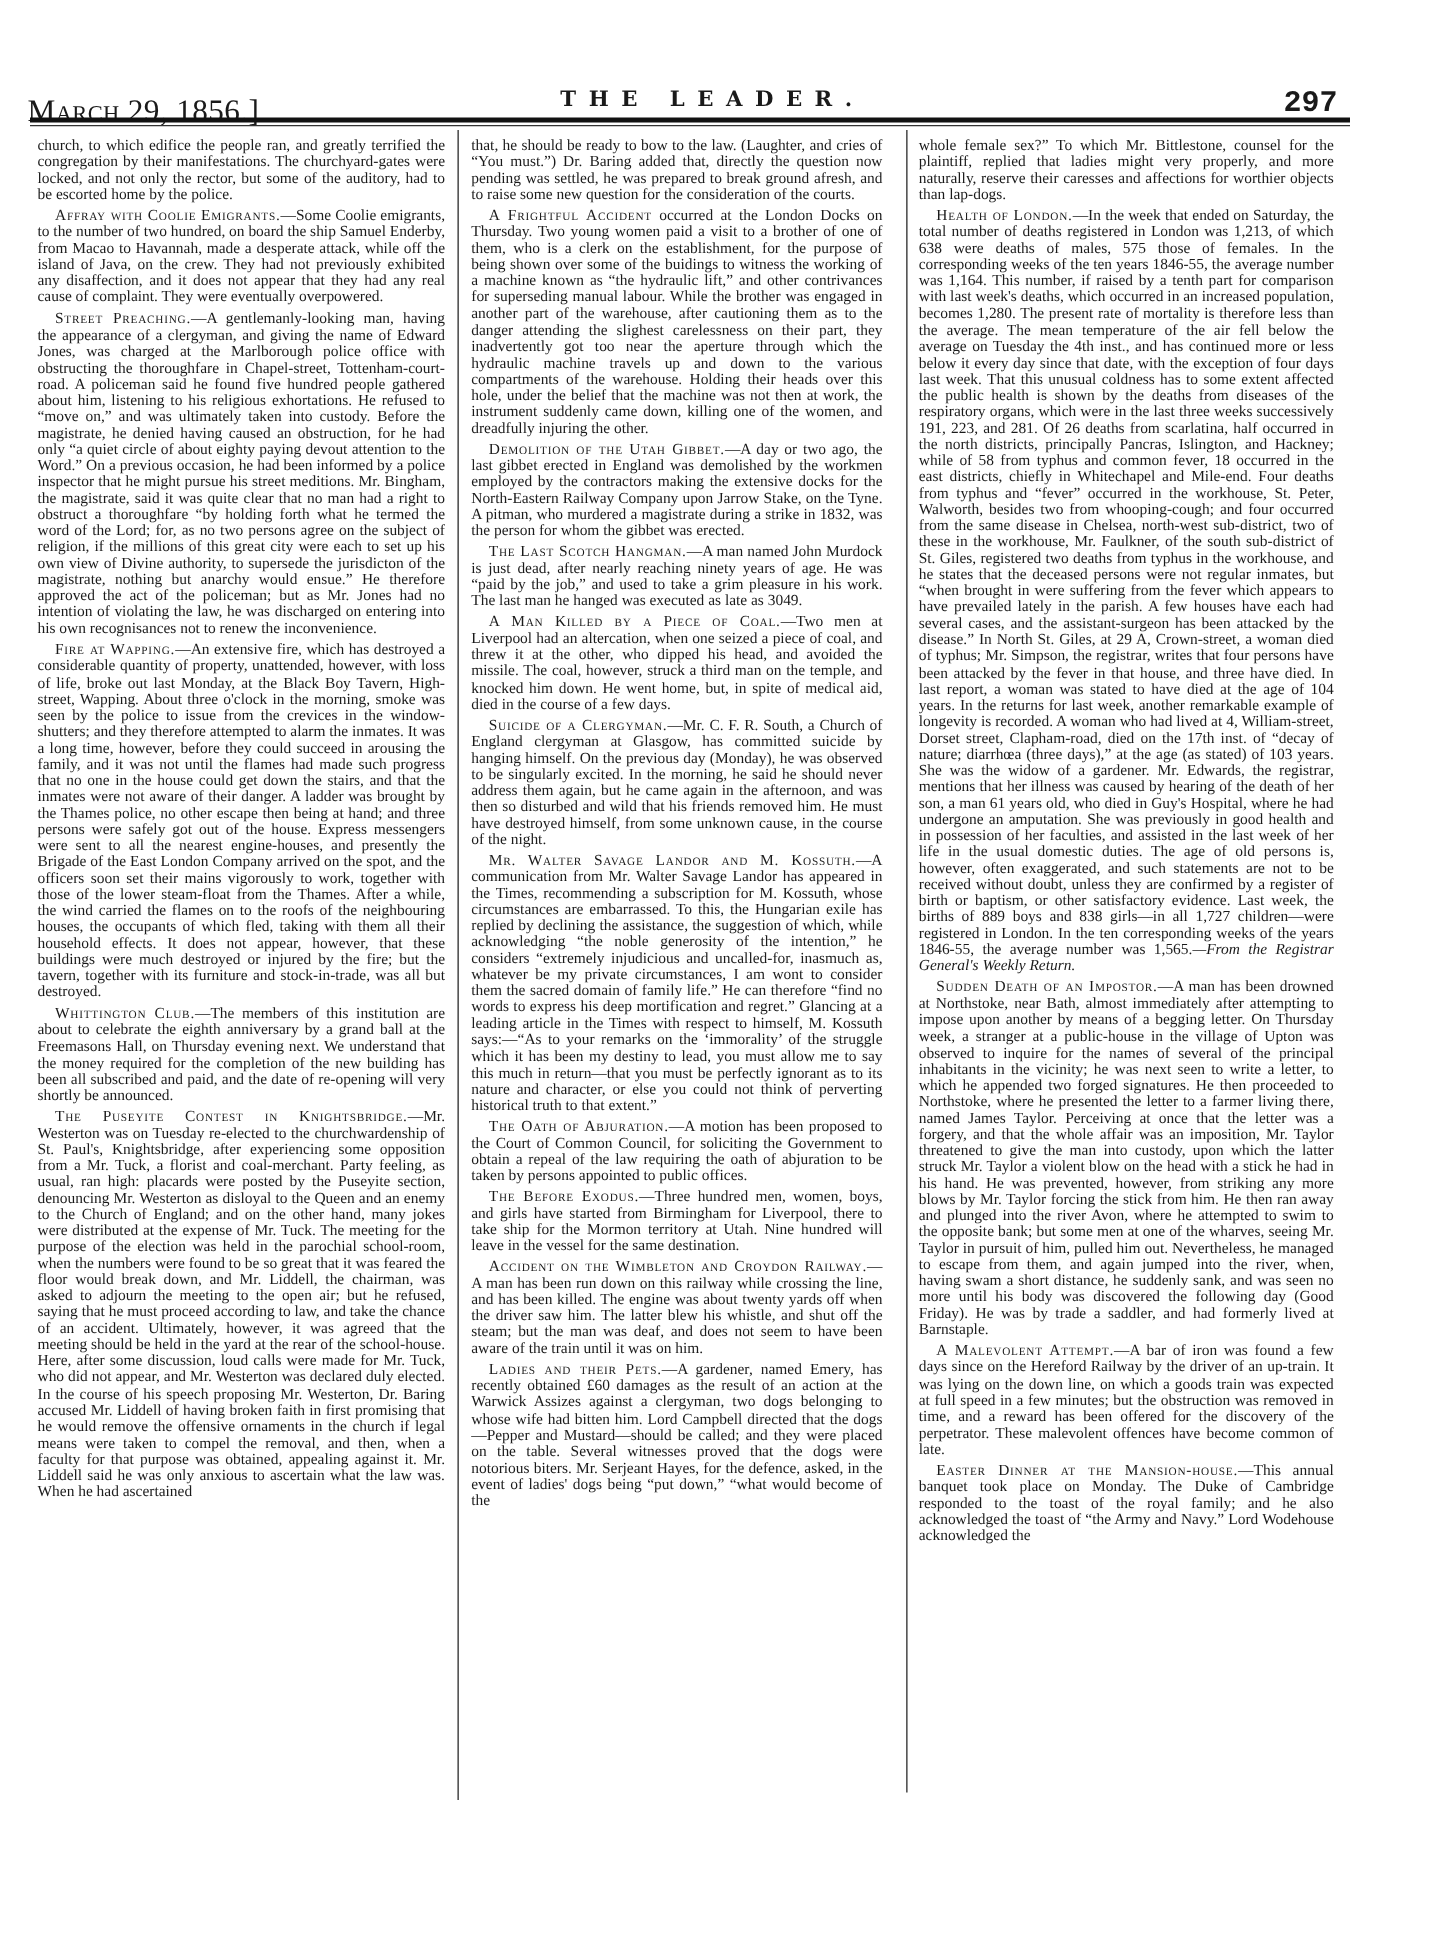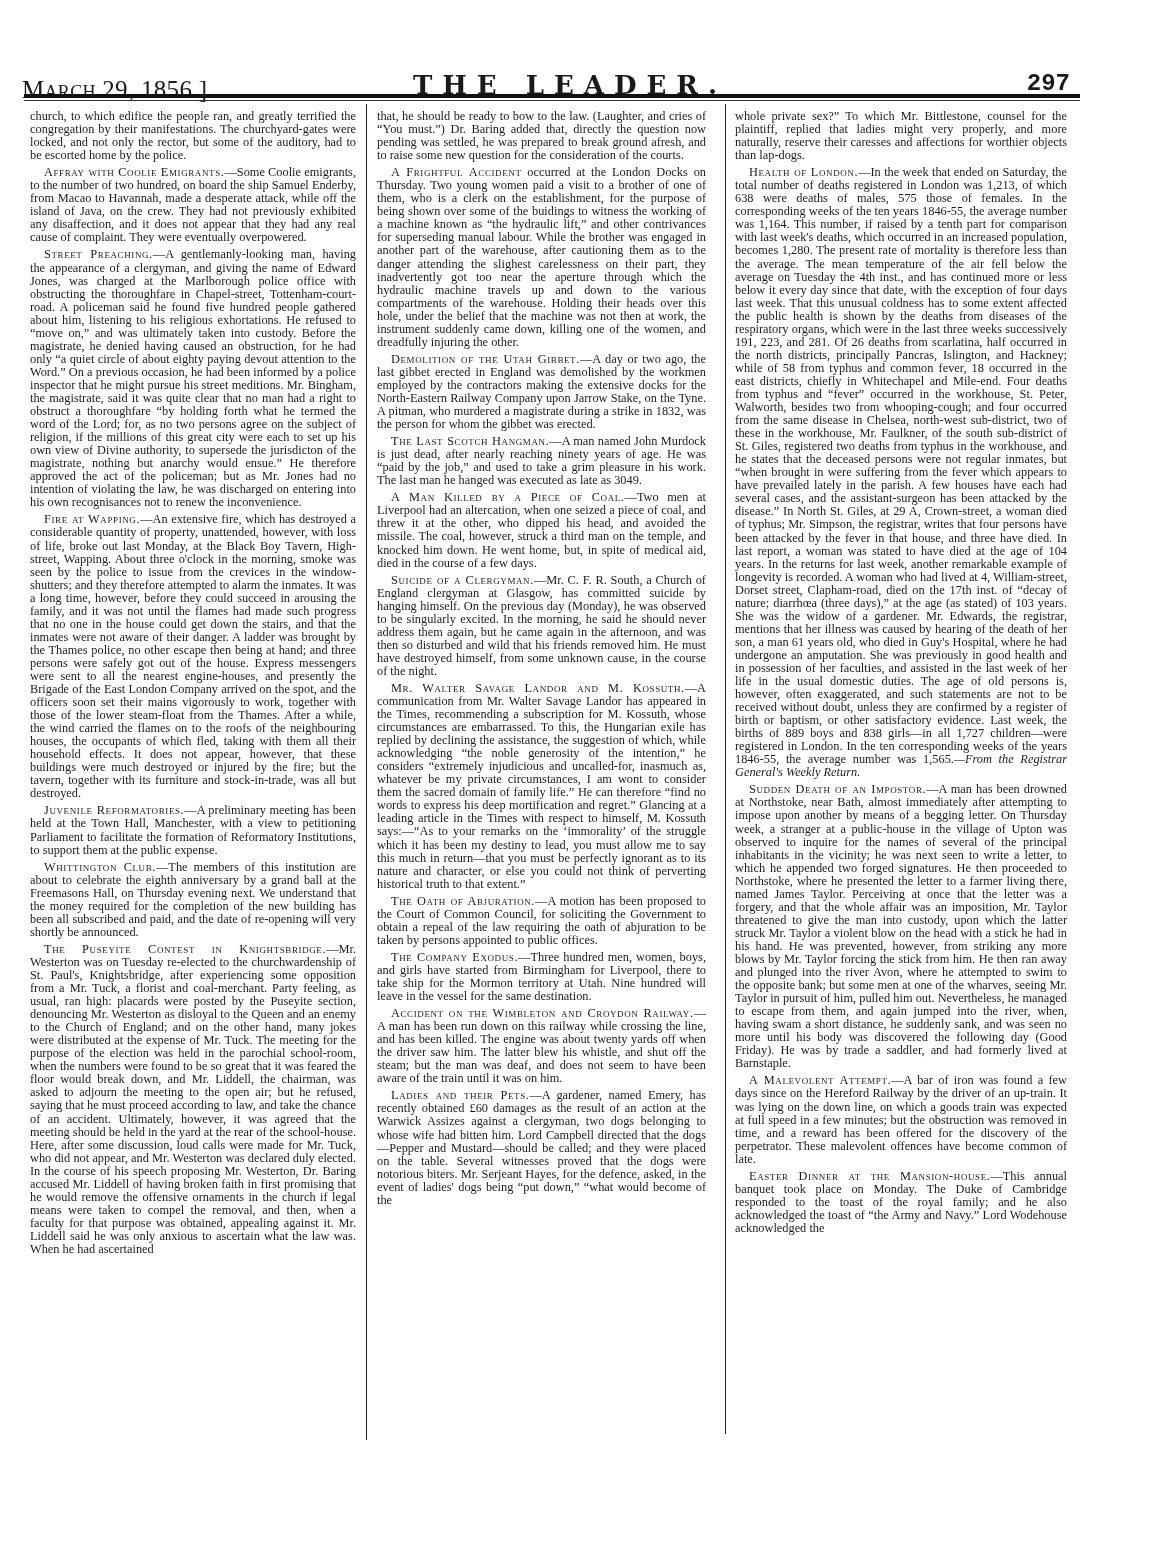--- a/index.html
+++ b/index.html
@@ -11,21 +11,21 @@
   .masthead {
     position: absolute; left: 20px; top: 64px; width: 1060px; height: 30px;
   }
   .mh-date {
     position: absolute; left: 2px; top: 12px;
     font-family: "Liberation Serif", serif; font-size: 25px; letter-spacing: 0.3px;
     font-variant: small-caps;
   }
   .mh-title {
     position: absolute; left: 0; right: 0; top: 6px; text-align: center;
-    font-family: "DejaVu Serif", serif; font-weight: bold; font-size: 26px;
+    font-family: "DejaVu Serif", serif; font-weight: bold; font-size: 17px;
     letter-spacing: 10px; padding-left: 40px;
   }
   .mh-page {
     position: absolute; right: 10px; top: 6px;
     font-family: Liberation Mono, monospace; font-weight: bold; font-size: 24px; text-align: center;
   }
   .rule-thick {
     position: absolute; left: 24px; top: 94px; width: 1056px; height: 4px; background: #111;
   }
   .rule-thin {
@@ -59,38 +59,37 @@
 <div class="rule-thin"></div>
 
 <div class="col-rule cr1"></div>
 <div class="col-rule cr2"></div>
 
 <div class="col col1">
   <p class="cont"><span>church, to which edifice the people ran, and greatly terrified the congregation by their manifestations. The churchyard-gates were locked, and not only the rector, but some of the auditory, had to be escorted home by the police.</span></p>
   <p><span class="hd">Affray with Coolie Emigrants.</span><span>—Some Coolie emigrants, to the number of two hundred, on board the ship Samuel Enderby, from Macao to Havannah, made a desperate attack, while off the island of Java, on the crew. They had not previously exhibited any disaffection, and it does not appear that they had any real cause of complaint. They were eventually overpowered.</span></p>
   <p><span class="hd">Street Preaching.</span><span>—A gentlemanly-looking man, having the appearance of a clergyman, and giving the name of Edward Jones, was charged at the Marlborough police office with obstructing the thoroughfare in Chapel-street, Tottenham-court-road. A policeman said he found five hundred people gathered about him, listening to his religious exhortations. He refused to “move on,” and was ultimately taken into custody. Before the magistrate, he denied having caused an obstruction, for he had only “a quiet circle of about eighty paying devout attention to the Word.” On a previous occasion, he had been informed by a police inspector that he might pursue his street meditions. Mr. Bingham, the magistrate, said it was quite clear that no man had a right to obstruct a thoroughfare “by holding forth what he termed the word of the Lord; for, as no two persons agree on the subject of religion, if the millions of this great city were each to set up his own view of Divine authority, to supersede the jurisdicton of the magistrate, nothing but anarchy would ensue.” He therefore approved the act of the policeman; but as Mr. Jones had no intention of violating the law, he was discharged on entering into his own recognisances not to renew the inconvenience.</span></p>
   <p><span class="hd">Fire at Wapping.</span><span>—An extensive fire, which has destroyed a considerable quantity of property, unattended, however, with loss of life, broke out last Monday, at the Black Boy Tavern, High-street, Wapping. About three o'clock in the morning, smoke was seen by the police to issue from the crevices in the window-shutters; and they therefore attempted to alarm the inmates. It was a long time, however, before they could succeed in arousing the family, and it was not until the flames had made such progress that no one in the house could get down the stairs, and that the inmates were not aware of their danger. A ladder was brought by the Thames police, no other escape then being at hand; and three persons were safely got out of the house. Express messengers were sent to all the nearest engine-houses, and presently the Brigade of the East London Company arrived on the spot, and the officers soon set their mains vigorously to work, together with those of the lower steam-float from the Thames. After a while, the wind carried the flames on to the roofs of the neighbouring houses, the occupants of which fled, taking with them all their household effects. It does not appear, however, that these buildings were much destroyed or injured by the fire; but the tavern, together with its furniture and stock-in-trade, was all but destroyed.</span></p>
-  <p><span class="hd">Juvenile Reformatories.</span><span>—A preliminary meeting has been held at the Town Hall, Manchester, with a view to petitioning Parliament to facilitate the formation of Reformatory Institutions, to support them at the public expense.</span></p>
   <p><span class="hd">Whittington Club.</span><span>—The members of this institution are about to celebrate the eighth anniversary by a grand ball at the Freemasons Hall, on Thursday evening next. We understand that the money required for the completion of the new building has been all subscribed and paid, and the date of re-opening will very shortly be announced.</span></p>
   <p><span class="hd">The Puseyite Contest in Knightsbridge.</span><span>—Mr. Westerton was on Tuesday re-elected to the churchwardenship of St. Paul's, Knightsbridge, after experiencing some opposition from a Mr. Tuck, a florist and coal-merchant. Party feeling, as usual, ran high: placards were posted by the Puseyite section, denouncing Mr. Westerton as disloyal to the Queen and an enemy to the Church of England; and on the other hand, many jokes were distributed at the expense of Mr. Tuck. The meeting for the purpose of the election was held in the parochial school-room, when the numbers were found to be so great that it was feared the floor would break down, and Mr. Liddell, the chairman, was asked to adjourn the meeting to the open air; but he refused, saying that he must proceed according to law, and take the chance of an accident. Ultimately, however, it was agreed that the meeting should be held in the yard at the rear of the school-house. Here, after some discussion, loud calls were made for Mr. Tuck, who did not appear, and Mr. Westerton was declared duly elected. In the course of his speech proposing Mr. Westerton, Dr. Baring accused Mr. Liddell of having broken faith in first promising that he would remove the offensive ornaments in the church if legal means were taken to compel the removal, and then, when a faculty for that purpose was obtained, appealing against it. Mr. Liddell said he was only anxious to ascertain what the law was. When he had ascertained</span></p>
 </div>
 
 <div class="col col2">
   <p class="cont"><span>that, he should be ready to bow to the law. (Laughter, and cries of “You must.”) Dr. Baring added that, directly the question now pending was settled, he was prepared to break ground afresh, and to raise some new question for the consideration of the courts.</span></p>
   <p><span class="hd">A Frightful Accident</span><span> occurred at the London Docks on Thursday. Two young women paid a visit to a brother of one of them, who is a clerk on the establishment, for the purpose of being shown over some of the buidings to witness the working of a machine known as “the hydraulic lift,” and other contrivances for superseding manual labour. While the brother was engaged in another part of the warehouse, after cautioning them as to the danger attending the slighest carelessness on their part, they inadvertently got too near the aperture through which the hydraulic machine travels up and down to the various compartments of the warehouse. Holding their heads over this hole, under the belief that the machine was not then at work, the instrument suddenly came down, killing one of the women, and dreadfully injuring the other.</span></p>
   <p><span class="hd">Demolition of the Utah Gibbet.</span><span>—A day or two ago, the last gibbet erected in England was demolished by the workmen employed by the contractors making the extensive docks for the North-Eastern Railway Company upon Jarrow Stake, on the Tyne. A pitman, who murdered a magistrate during a strike in 1832, was the person for whom the gibbet was erected.</span></p>
   <p><span class="hd">The Last Scotch Hangman.</span><span>—A man named John Murdock is just dead, after nearly reaching ninety years of age. He was “paid by the job,” and used to take a grim pleasure in his work. The last man he hanged was executed as late as 3049.</span></p>
   <p><span class="hd">A Man Killed by a Piece of Coal.</span><span>—Two men at Liverpool had an altercation, when one seized a piece of coal, and threw it at the other, who dipped his head, and avoided the missile. The coal, however, struck a third man on the temple, and knocked him down. He went home, but, in spite of medical aid, died in the course of a few days.</span></p>
   <p><span class="hd">Suicide of a Clergyman.</span><span>—Mr. C. F. R. South, a Church of England clergyman at Glasgow, has committed suicide by hanging himself. On the previous day (Monday), he was observed to be singularly excited. In the morning, he said he should never address them again, but he came again in the afternoon, and was then so disturbed and wild that his friends removed him. He must have destroyed himself, from some unknown cause, in the course of the night.</span></p>
   <p><span class="hd">Mr. Walter Savage Landor and M. Kossuth.</span><span>—A communication from Mr. Walter Savage Landor has appeared in the Times, recommending a subscription for M. Kossuth, whose circumstances are embarrassed. To this, the Hungarian exile has replied by declining the assistance, the suggestion of which, while acknowledging “the noble generosity of the intention,” he considers “extremely injudicious and uncalled-for, inasmuch as, whatever be my private circumstances, I am wont to consider them the sacred domain of family life.” He can therefore “find no words to express his deep mortification and regret.” Glancing at a leading article in the Times with respect to himself, M. Kossuth says:—“As to your remarks on the ‘immorality’ of the struggle which it has been my destiny to lead, you must allow me to say this much in return—that you must be perfectly ignorant as to its nature and character, or else you could not think of perverting historical truth to that extent.”</span></p>
   <p><span class="hd">The Oath of Abjuration.</span><span>—A motion has been proposed to the Court of Common Council, for soliciting the Government to obtain a repeal of the law requiring the oath of abjuration to be taken by persons appointed to public offices.</span></p>
-  <p><span class="hd">The Company Exodus.</span><span>—Three hundred men, women, boys, and girls have started from Birmingham for Liverpool, there to take ship for the Mormon territory at Utah. Nine hundred will leave in the vessel for the same destination.</span></p>
+  <p><span class="hd">The Before Exodus.</span><span>—Three hundred men, women, boys, and girls have started from Birmingham for Liverpool, there to take ship for the Mormon territory at Utah. Nine hundred will leave in the vessel for the same destination.</span></p>
   <p><span class="hd">Accident on the Wimbleton and Croydon Railway.</span><span>—A man has been run down on this railway while crossing the line, and has been killed. The engine was about twenty yards off when the driver saw him. The latter blew his whistle, and shut off the steam; but the man was deaf, and does not seem to have been aware of the train until it was on him.</span></p>
   <p><span class="hd">Ladies and their Pets.</span><span>—A gardener, named Emery, has recently obtained £60 damages as the result of an action at the Warwick Assizes against a clergyman, two dogs belonging to whose wife had bitten him. Lord Campbell directed that the dogs—Pepper and Mustard—should be called; and they were placed on the table. Several witnesses proved that the dogs were notorious biters. Mr. Serjeant Hayes, for the defence, asked, in the event of ladies' dogs being “put down,” “what would become of the</span></p>
 </div>
 
 <div class="col col3">
-  <p class="cont"><span>whole private sex?” To which Mr. Bittlestone, counsel for the plaintiff, replied that ladies might very properly, and more naturally, reserve their caresses and affections for worthier objects than lap-dogs.</span></p>
+  <p class="cont"><span>whole female sex?” To which Mr. Bittlestone, counsel for the plaintiff, replied that ladies might very properly, and more naturally, reserve their caresses and affections for worthier objects than lap-dogs.</span></p>
   <p><span class="hd">Health of London.</span><span>—In the week that ended on Saturday, the total number of deaths registered in London was 1,213, of which 638 were deaths of males, 575 those of females. In the corresponding weeks of the ten years 1846-55, the average number was 1,164. This number, if raised by a tenth part for comparison with last week's deaths, which occurred in an increased population, becomes 1,280. The present rate of mortality is therefore less than the average. The mean temperature of the air fell below the average on Tuesday the 4th inst., and has continued more or less below it every day since that date, with the exception of four days last week. That this unusual coldness has to some extent affected the public health is shown by the deaths from diseases of the respiratory organs, which were in the last three weeks successively 191, 223, and 281. Of 26 deaths from scarlatina, half occurred in the north districts, principally Pancras, Islington, and Hackney; while of 58 from typhus and common fever, 18 occurred in the east districts, chiefly in Whitechapel and Mile-end. Four deaths from typhus and “fever” occurred in the workhouse, St. Peter, Walworth, besides two from whooping-cough; and four occurred from the same disease in Chelsea, north-west sub-district, two of these in the workhouse, Mr. Faulkner, of the south sub-district of St. Giles, registered two deaths from typhus in the workhouse, and he states that the deceased persons were not regular inmates, but “when brought in were suffering from the fever which appears to have prevailed lately in the parish. A few houses have each had several cases, and the assistant-surgeon has been attacked by the disease.” In North St. Giles, at 29 A, Crown-street, a woman died of typhus; Mr. Simpson, the registrar, writes that four persons have been attacked by the fever in that house, and three have died. In last report, a woman was stated to have died at the age of 104 years. In the returns for last week, another remarkable example of longevity is recorded. A woman who had lived at 4, William-street, Dorset street, Clapham-road, died on the 17th inst. of “decay of nature; diarrhœa (three days),” at the age (as stated) of 103 years. She was the widow of a gardener. Mr. Edwards, the registrar, mentions that her illness was caused by hearing of the death of her son, a man 61 years old, who died in Guy's Hospital, where he had undergone an amputation. She was previously in good health and in possession of her faculties, and assisted in the last week of her life in the usual domestic duties. The age of old persons is, however, often exaggerated, and such statements are not to be received without doubt, unless they are confirmed by a register of birth or baptism, or other satisfactory evidence. Last week, the births of 889 boys and 838 girls—in all 1,727 children—were registered in London. In the ten corresponding weeks of the years 1846-55, the average number was 1,565.</span><span class="it">—From the Registrar General's Weekly Return.</span></p>
   <p><span class="hd">Sudden Death of an Impostor.</span><span>—A man has been drowned at Northstoke, near Bath, almost immediately after attempting to impose upon another by means of a begging letter. On Thursday week, a stranger at a public-house in the village of Upton was observed to inquire for the names of several of the principal inhabitants in the vicinity; he was next seen to write a letter, to which he appended two forged signatures. He then proceeded to Northstoke, where he presented the letter to a farmer living there, named James Taylor. Perceiving at once that the letter was a forgery, and that the whole affair was an imposition, Mr. Taylor threatened to give the man into custody, upon which the latter struck Mr. Taylor a violent blow on the head with a stick he had in his hand. He was prevented, however, from striking any more blows by Mr. Taylor forcing the stick from him. He then ran away and plunged into the river Avon, where he attempted to swim to the opposite bank; but some men at one of the wharves, seeing Mr. Taylor in pursuit of him, pulled him out. Nevertheless, he managed to escape from them, and again jumped into the river, when, having swam a short distance, he suddenly sank, and was seen no more until his body was discovered the following day (Good Friday). He was by trade a saddler, and had formerly lived at Barnstaple.</span></p>
   <p><span class="hd">A Malevolent Attempt.</span><span>—A bar of iron was found a few days since on the Hereford Railway by the driver of an up-train. It was lying on the down line, on which a goods train was expected at full speed in a few minutes; but the obstruction was removed in time, and a reward has been offered for the discovery of the perpetrator. These malevolent offences have become common of late.</span></p>
   <p><span class="hd">Easter Dinner at the Mansion-house.</span><span>—This annual banquet took place on Monday. The Duke of Cambridge responded to the toast of the royal family; and he also acknowledged the toast of “the Army and Navy.” Lord Wodehouse acknowledged the</span></p>
 </div>
 
 </body></html>

